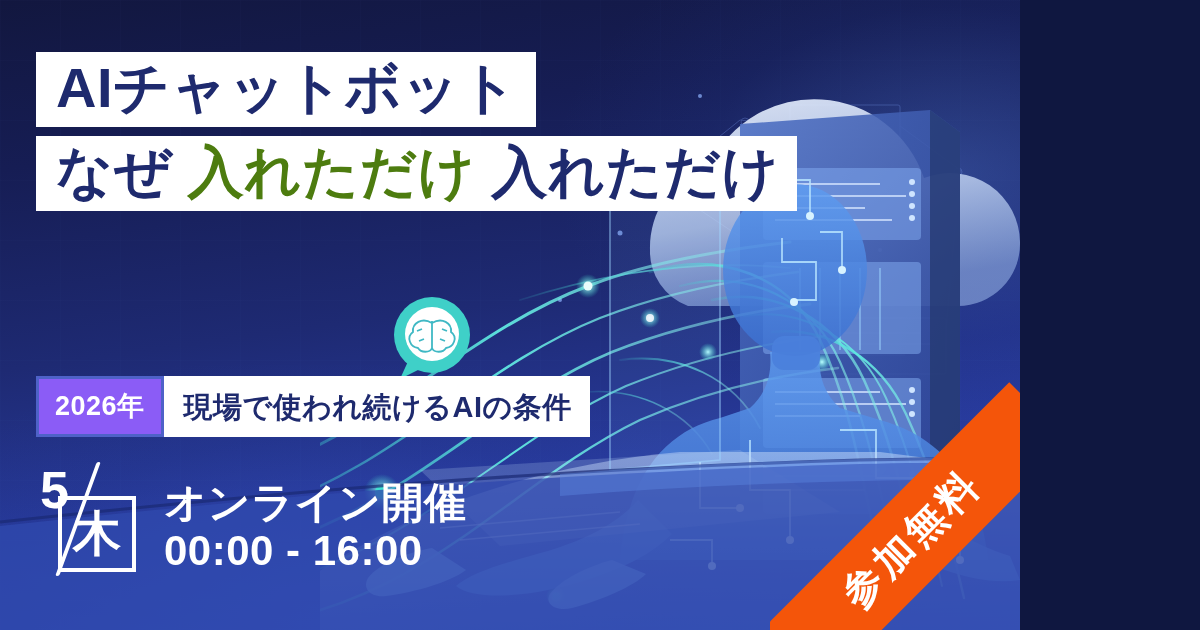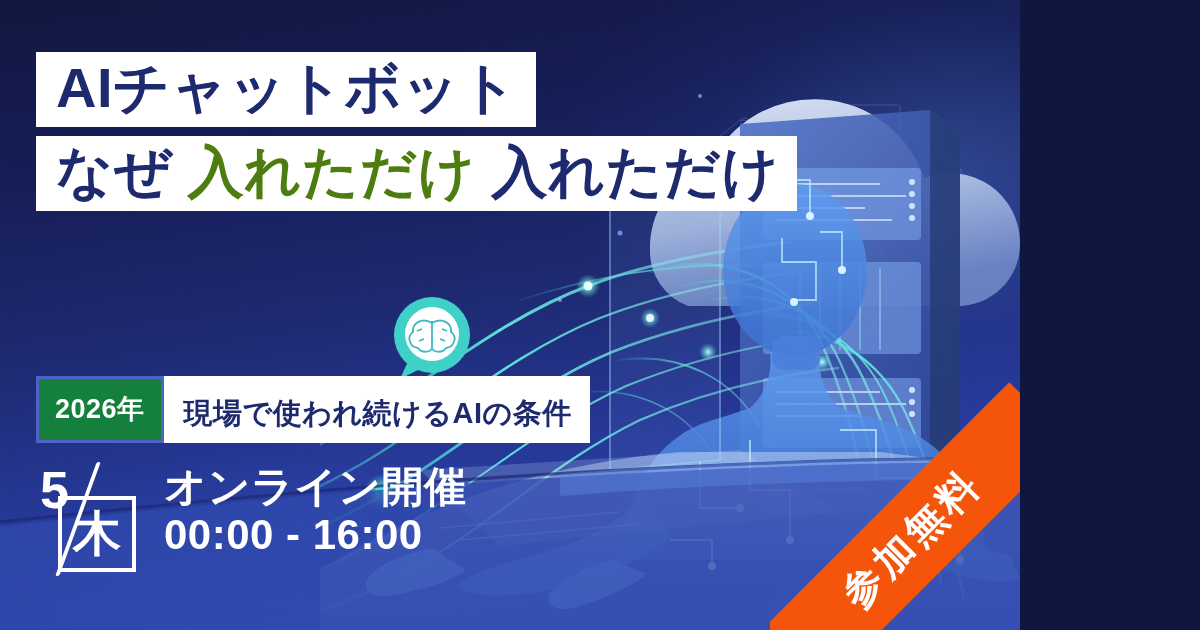--- a/index.html
+++ b/index.html
@@ -53,28 +53,28 @@
     font-family:"Liberation Sans","DejaVu Sans",sans-serif;
   }
   .hl-accent{color:#4d7c0f;}
 
   
   .subbar{
     position:absolute;left:36px;top:376px;display:flex;align-items:stretch;
     background:#ffffff;
   }
   .sub-year{
-    background:#15803d;border:3px solid #4e62c8;
+    background:#8b5cf6;border:3px solid #4e62c8;
     color:#ffffff;font-size:27px;font-weight:700;
     padding:6px 16px 8px 16px;display:flex;align-items:center;
     letter-spacing:.5px;
   }
   .sub-text{
     color:#1e2a6e;font-size:29px;font-weight:700;
-    padding:18px 18px 9px 20px;display:flex;align-items:center;
+    padding:12px 18px 9px 20px;display:flex;align-items:center;
     white-space:nowrap;letter-spacing:.5px;
   }
 
   
   .datebar{position:absolute;left:40px;top:462px;display:flex;align-items:flex-end;}
   .date-frac{position:relative;display:flex;align-items:flex-end;color:#fff;height:118px;}
   .d-month{
     font-size:52px;font-weight:700;line-height:1;
     position:absolute;left:0;top:2px;
   }
@@ -87,21 +87,21 @@
     margin-left:68px;letter-spacing:-1px;
   }
   .d-dow{
     box-sizing:border-box;
     width:78px;height:76px;margin-left:18px;margin-bottom:8px;
     border:4px solid #ffffff;color:#ffffff;
     font-size:48px;font-weight:700;
     display:flex;align-items:center;justify-content:center;
   }
   .eventinfo{
-    margin-left:28px;margin-bottom:20px;color:#ffffff;
+    margin-left:28px;margin-bottom:4px;color:#ffffff;
     display:flex;flex-direction:column;justify-content:flex-end;
   }
   .ev-line{font-size:42px;font-weight:700;line-height:1.16;letter-spacing:.5px;white-space:nowrap;}
 
   
   .ribbon-wrap{position:absolute;right:0;bottom:0;width:250px;height:250px;overflow:hidden;}
   .ribbon{
     position:absolute;right:-72px;bottom:48px;
     width:360px;padding:14px 0 16px 0;
     background:#f4550a;transform:rotate(-45deg);transform-origin:center;

